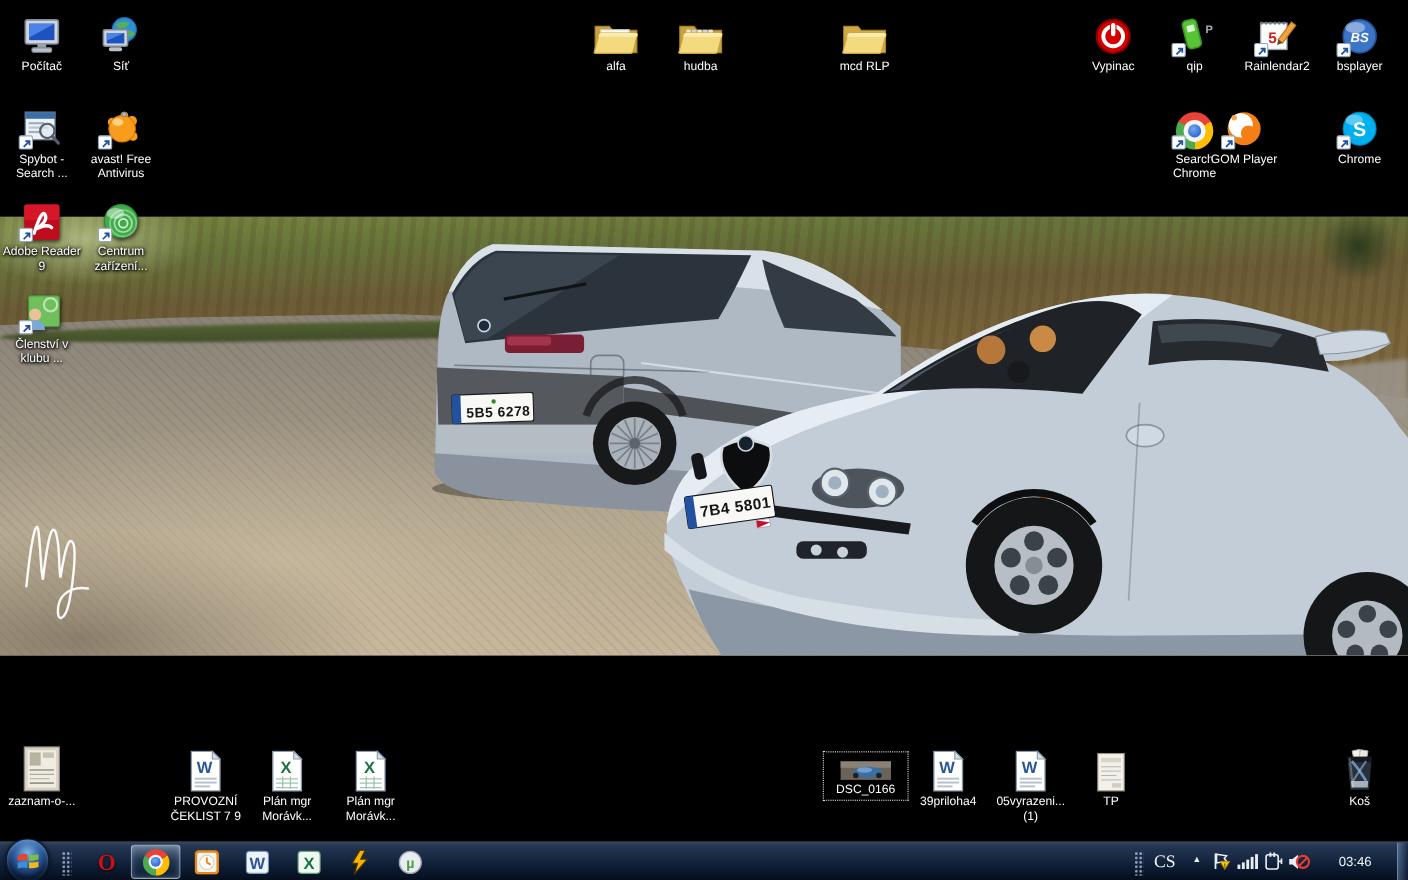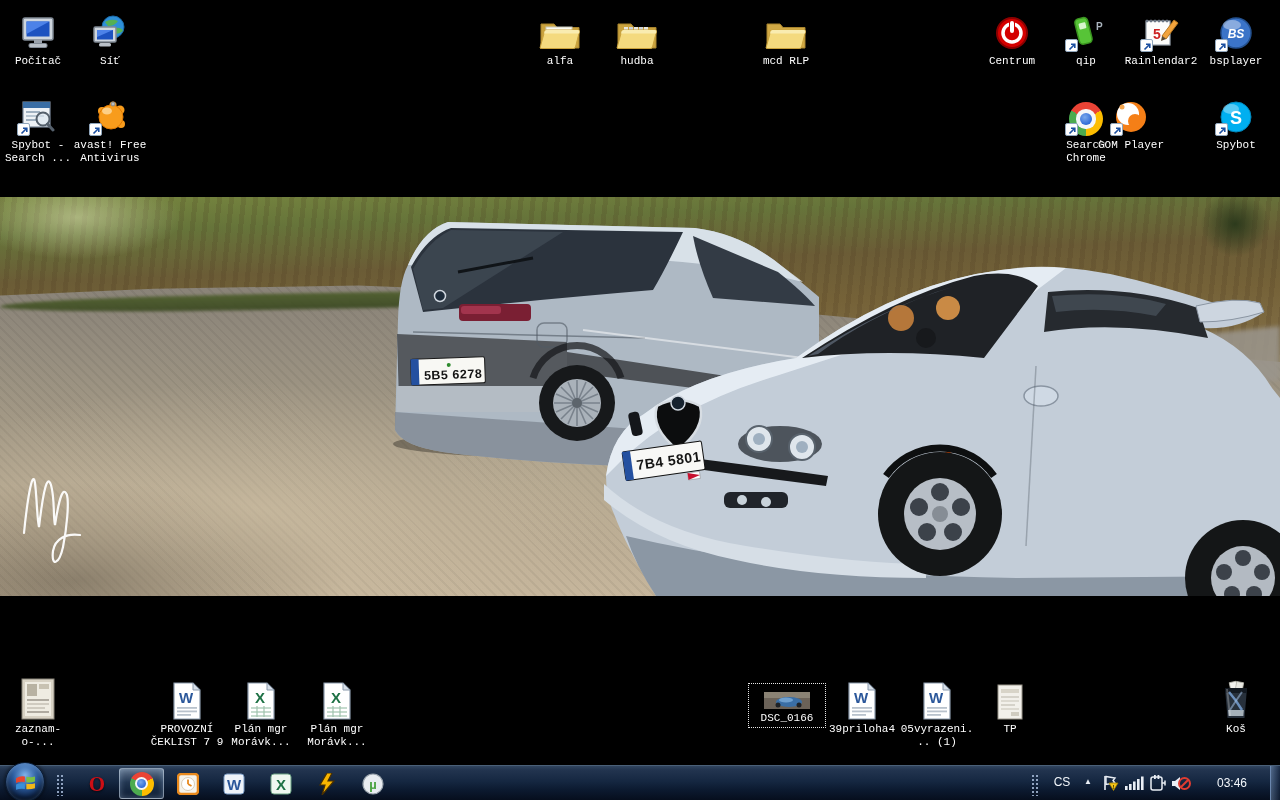--- a/index.html
+++ b/index.html
@@ -33,21 +33,21 @@
   .sig{position:absolute;left:16px;top:256px;width:80px;height:120px;opacity:.95;}
 
   
   .dicon{position:absolute;width:76px;text-align:center;cursor:default;}
   .ic{position:relative;width:46px;height:44px;margin:0 auto;display:flex;align-items:flex-end;justify-content:center;}
   .ic>svg{display:block;filter:drop-shadow(1px 2px 2px rgba(0,0,0,.65));}
   .sc{position:absolute;left:2px;bottom:0;width:13px;height:13px;background:#fff;border:1px solid #90a6bc;
       border-radius:2px;box-sizing:border-box;}
   .sc svg{position:absolute;left:0;top:0;}
   .lbl{margin-top:3px;font-size:11px;line-height:13px;color:#fff;
-       text-shadow:0 1px 2px #000,1px 1px 3px #000,0 0 4px #000;word-wrap:break-word;font-family:Liberation Mono, monospace;}
+       text-shadow:0 1px 2px #000,1px 1px 3px #000,0 0 4px #000;word-wrap:break-word;}
   .selbox{outline:1px dotted rgba(255,255,255,.9);outline-offset:0;padding:3px 0 2px 0;}
 
   
   .taskbar{position:absolute;left:0;top:765px;width:1280px;height:35px;
     background:linear-gradient(#31455f 0%,#22344f 12%,#152741 45%,#0c1a30 70%,#060e1d 100%);
     border-top:1px solid #4a6078;box-sizing:border-box;}
   .orb{position:absolute;left:5px;top:-4px;width:40px;height:40px;border-radius:50%;
     background:radial-gradient(circle at 50% 32%, #7fb2e8 0%, #2b5b9e 38%, #0d2246 72%, #03101f 100%);
     border:1px solid #0a1a30;box-shadow:inset 0 2px 5px rgba(150,200,255,.55), inset 0 -3px 6px rgba(0,0,0,.6), 0 0 4px rgba(0,0,0,.7);
     box-sizing:border-box;display:flex;align-items:center;justify-content:center;}
@@ -57,21 +57,21 @@
   .tico{position:absolute;top:6px;width:24px;height:24px;display:flex;align-items:center;justify-content:center;}
   .tbtn{position:absolute;top:2px;width:45px;height:31px;border-radius:3px;
     display:flex;align-items:center;justify-content:center;}
   .tbtn.active{background:linear-gradient(rgba(210,230,250,.35), rgba(140,180,220,.12) 45%, rgba(40,70,110,.25));
     border:1px solid rgba(220,235,250,.55);box-shadow:inset 0 0 6px rgba(190,220,250,.35);box-sizing:border-box;}
   .chrome-ball{position:relative;border-radius:50%;
     background:conic-gradient(from 300deg,#ea4335 0 120deg,#fdbd00 120deg 240deg,#4cab4f 240deg 360deg);}
   .chrome-ball::before{content:"";position:absolute;left:22%;top:22%;width:56%;height:56%;border-radius:50%;background:#f4f6f8;}
   .chrome-ball::after{content:"";position:absolute;left:31%;top:31%;width:38%;height:38%;border-radius:50%;
     background:radial-gradient(circle at 40% 35%, #79a8ec, #2f6bd8 70%);}
-  .lang{position:absolute;left:1049px;top:9px;width:26px;color:#f2f6fa;font-size:12px;text-align:center;}
+  .lang{position:absolute;left:1049px;top:9px;width:26px;color:#f2f6fa;font-size:16px;font-family:Liberation Serif, serif;}
   .chev{position:absolute;left:1084px;top:11px;color:#e9eef5;font-size:8px;}
   .clockt{position:absolute;left:1200px;top:10px;width:64px;color:#f2f6fa;font-size:12px;text-align:center;}
   .showdesk{position:absolute;right:0;top:0;width:10px;height:35px;
     background:linear-gradient(90deg, rgba(130,160,200,.45), rgba(20,35,60,.6));
     border-left:1px solid #6a86ad;box-sizing:border-box;}
   .traysvg{position:absolute;top:8px;}
   text{font-family:"Liberation Sans",sans-serif;}
 </style>
 </head>
 <body>
@@ -250,22 +250,71 @@
       </svg>
       <span class="sc">
         <svg width="13" height="13" viewBox="0 0 13 13">
             <path d="M3.5 9.5 L8.5 4.5 M5 4.2 h3.8 v3.8" stroke="#1b4fa0" stroke-width="1.6" fill="none"></path>
           </svg>
       </span>
     </div>
     <div class="lbl">avast! Free Antivirus</div>
   </div>
 
-
-
+  <div class="dicon" style="left:0px;top:176px">
+    <div class="ic">
+      <svg width="36" height="36" viewBox="0 0 36 36">
+        <rect x="2" y="2" width="32" height="32" rx="2" fill="#c00d1e"></rect>
+        <rect x="2" y="2" width="32" height="14" rx="2" fill="#d6172a"></rect>
+        <path d="M11 28 Q18 6 21 11 Q24 17 13 24 Q23 19 27 23" stroke="#ffffff" stroke-width="3" fill="none" stroke-linecap="round"></path>
+      </svg>
+      <span class="sc">
+        <svg width="13" height="13" viewBox="0 0 13 13">
+            <path d="M3.5 9.5 L8.5 4.5 M5 4.2 h3.8 v3.8" stroke="#1b4fa0" stroke-width="1.6" fill="none"></path>
+          </svg>
+      </span>
+    </div>
+    <div class="lbl">Adobe Reader 9</div>
+  </div>
+
+  <div class="dicon" style="left:72px;top:176px">
+    <div class="ic">
+      <svg width="38" height="38" viewBox="0 0 38 38">
+        <circle cx="19" cy="19" r="15" fill="#3fae49"></circle>
+        <circle cx="19" cy="19" r="15" fill="none" stroke="#2b8836" stroke-width="1"></circle>
+        <ellipse cx="14" cy="12" rx="8" ry="5" fill="rgba(255,255,255,.45)"></ellipse>
+        <circle cx="21" cy="21" r="4" fill="none" stroke="rgba(255,255,255,.8)" stroke-width="1.6"></circle>
+        <circle cx="21" cy="21" r="8" fill="none" stroke="rgba(255,255,255,.55)" stroke-width="1.6"></circle>
+        <circle cx="21" cy="21" r="12" fill="none" stroke="rgba(255,255,255,.35)" stroke-width="1.6"></circle>
+      </svg>
+      <span class="sc">
+        <svg width="13" height="13" viewBox="0 0 13 13">
+            <path d="M3.5 9.5 L8.5 4.5 M5 4.2 h3.8 v3.8" stroke="#1b4fa0" stroke-width="1.6" fill="none"></path>
+          </svg>
+      </span>
+    </div>
+    <div class="lbl">Centrum zařízení...</div>
+  </div>
+
+  <div class="dicon" style="left:0px;top:260px">
+    <div class="ic">
+      <svg width="38" height="38" viewBox="0 0 38 38">
+        <rect x="7" y="3" width="28" height="28" rx="2" fill="#6fbf5a" stroke="#4e9440" stroke-width="1"></rect>
+        <circle cx="27" cy="11" r="6" fill="none" stroke="rgba(255,255,255,.55)" stroke-width="2"></circle>
+        <circle cx="13" cy="20" r="5.5" fill="#e9c29a"></circle>
+        <path d="M4 34 Q5 25 13 25 Q21 25 22 34 Z" fill="#7da7d8"></path>
+      </svg>
+      <span class="sc">
+        <svg width="13" height="13" viewBox="0 0 13 13">
+            <path d="M3.5 9.5 L8.5 4.5 M5 4.2 h3.8 v3.8" stroke="#1b4fa0" stroke-width="1.6" fill="none"></path>
+          </svg>
+      </span>
+    </div>
+    <div class="lbl">Členství v klubu ...</div>
+  </div>
 
   <div class="dicon" style="left:522px;top:8px">
     <div class="ic">
       <svg width="42" height="34" viewBox="0 0 42 34">
         <path d="M2 6 L15 6 L18 9.5 L40 9.5 L40 30 L2 30 Z" fill="#c9a23e" stroke="#a8842c" stroke-width="1"></path>
         <rect x="7" y="9" width="26" height="17" fill="#fbfbf3" stroke="#c9c9bb" stroke-width="1"></rect>
         <line x1="10" y1="13" x2="28" y2="13" stroke="#aab4be" stroke-width="1.2"></line>
         <line x1="10" y1="16.5" x2="30" y2="16.5" stroke="#c3cdd6" stroke-width="1.2"></line>
         <line x1="10" y1="20" x2="26" y2="20" stroke="#aab4be" stroke-width="1.2"></line>
         <path d="M1 30 L5.5 13.5 Q6 12 7.5 12 L39 12 Q40.8 12 40.3 14 L36.5 29 Q36.1 30.5 34.5 30.5 L2.5 30.5 Q1 30.5 1 30 Z" fill="#f4da7e" stroke="#caa23c" stroke-width="1"></path>
@@ -304,21 +353,21 @@
 
   <div class="dicon" style="left:974px;top:8px">
     <div class="ic">
       <svg width="38" height="38" viewBox="0 0 38 38">
         <circle cx="19" cy="19" r="15" fill="#d40000" stroke="#8c0000" stroke-width="2"></circle>
         <circle cx="19" cy="19" r="9" fill="none" stroke="#ffffff" stroke-width="3.5"></circle>
         <rect x="16.5" y="6" width="5" height="14" rx="2" fill="#d40000" stroke="#d40000"></rect>
         <rect x="17" y="7" width="4" height="12" rx="2" fill="#ffffff"></rect>
       </svg>
     </div>
-    <div class="lbl">Centrum</div>
+    <div class="lbl">Vypinac</div>
   </div>
 
   <div class="dicon" style="left:1048px;top:8px">
     <div class="ic">
       <svg width="38" height="38" viewBox="0 0 38 38">
         <rect x="10" y="4" width="13" height="26" rx="4" transform="rotate(-14 16 17)" fill="#57c437" stroke="#3a9420" stroke-width="1.5"></rect>
         <rect x="12" y="9" width="7" height="6" rx="1" transform="rotate(-14 15 12)" fill="#d8f5cc"></rect>
         <text x="29" y="16" font-size="10" font-weight="bold" fill="#aab4be">P</text>
       </svg>
       <span class="sc">
@@ -399,21 +448,21 @@
         <circle cx="19" cy="19" r="15" fill="#00aff0" stroke="#0084b8" stroke-width="1"></circle>
         <ellipse cx="14" cy="11" rx="8" ry="5" fill="rgba(255,255,255,.35)"></ellipse>
         <text x="19" y="26" font-size="18" font-weight="bold" fill="#ffffff" text-anchor="middle">S</text>
       </svg>
       <span class="sc">
         <svg width="13" height="13" viewBox="0 0 13 13">
             <path d="M3.5 9.5 L8.5 4.5 M5 4.2 h3.8 v3.8" stroke="#1b4fa0" stroke-width="1.6" fill="none"></path>
           </svg>
       </span>
     </div>
-    <div class="lbl">Spybot</div>
+    <div class="lbl">Chrome</div>
   </div>
 
   <div class="dicon" style="left:0px;top:676px">
     <div class="ic">
       <svg width="34" height="42" viewBox="0 0 34 42">
         <rect x="1" y="1" width="32" height="40" fill="#d8d2c4" stroke="#8a857a" stroke-width="1"></rect>
         <rect x="4" y="4" width="26" height="34" fill="#efece2"></rect>
         <rect x="6" y="6" width="10" height="12" fill="#b8b2a2"></rect>
         <rect x="18" y="6" width="10" height="5" fill="#c8c2b2"></rect>
         <line x1="6" y1="22" x2="28" y2="22" stroke="#9a948a" stroke-width="1.5"></line>

